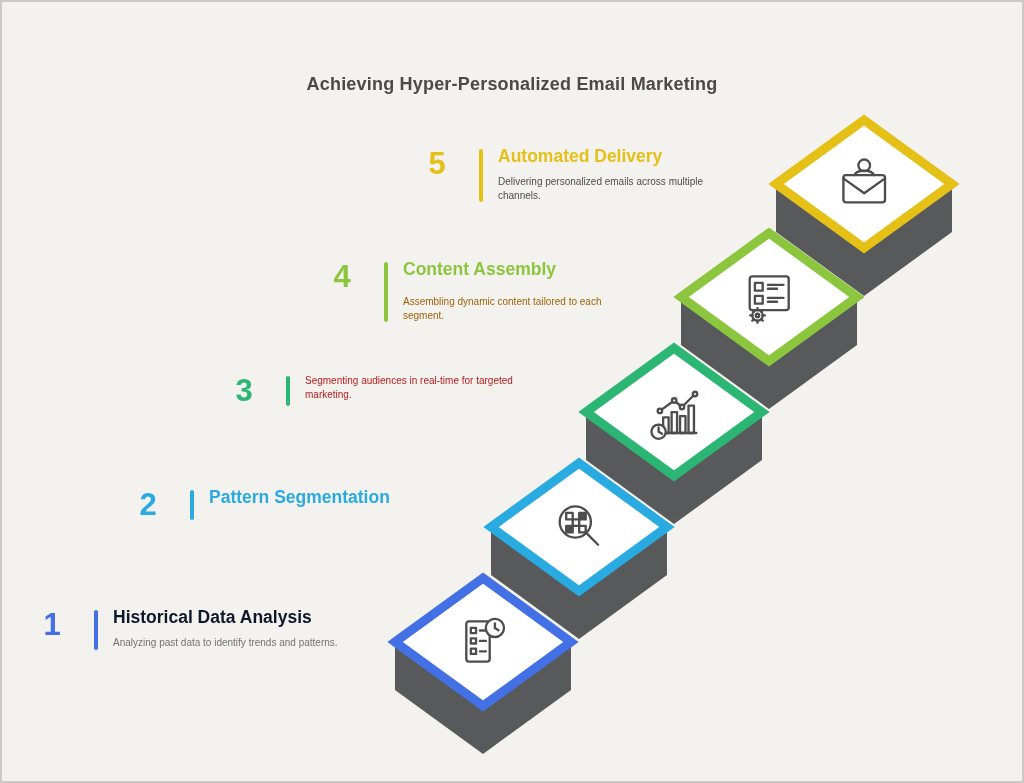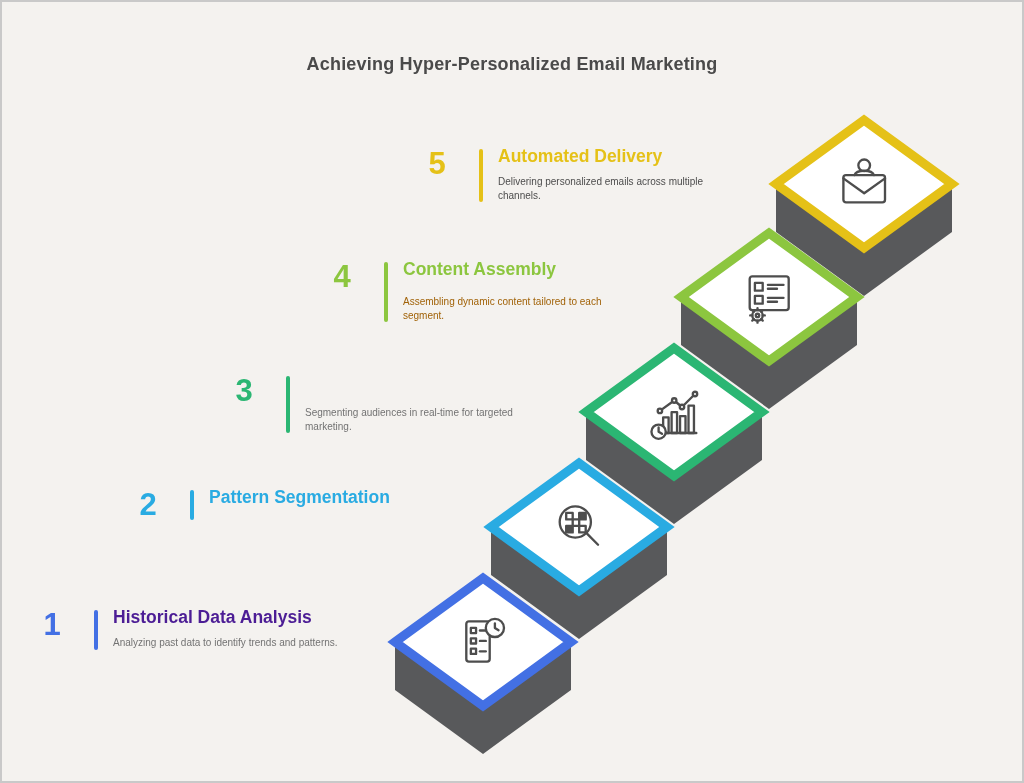--- a/index.html
+++ b/index.html
@@ -6,21 +6,21 @@
   .canvas{
     position:relative;
     width:1024px;height:783px;
     box-sizing:border-box;
     border:2px solid #c9c9c9;
     background:#f4f2ef;
     overflow:hidden;
     font-family:"Liberation Sans", sans-serif;
   }
   .page-title{
-    position:absolute;top:52px;left:0;width:100%;
+    position:absolute;top:72px;left:0;width:100%;
     margin:0;text-align:center;
     font-size:18px;font-weight:600;letter-spacing:.2px;
   }
   .stair-svg{position:absolute;left:0;top:0;z-index:0;}
   .step{position:absolute;display:flex;align-items:stretch;z-index:1;}
   .step .num{
     width:50px;text-align:center;
     font-size:31px;font-weight:700;line-height:1;padding-top:1px;
   }
   .step .bar{width:4px;border-radius:2px;margin:2px 15px 0 17px;}
@@ -105,38 +105,38 @@
       <path d="M21.5,31 H26"></path>
       <circle cx="33" cy="13" r="7" fill="#ffffff"></circle>
       <path d="M33,9.5 V13 L35.8,14.8"></path>
     </g>
   </svg>
 
   <div class="step" id="step-1">
     <div class="num" style="color: rgb(67, 112, 228);">1</div>
     <div class="bar" style="background-color: rgb(67, 112, 228);"></div>
     <div class="content">
-      <h2 class="title" style="color: #4c1d95;">Historical Data Analysis</h2>
+      <h2 class="title" style="color: #0f172a;">Historical Data Analysis</h2>
       <p class="desc" style="color: #737373;">Analyzing past data to identify trends and patterns.</p>
     </div>
   </div>
 
   <div class="step" id="step-2">
     <div class="num" style="color: rgb(41, 171, 226);">2</div>
     <div class="bar" style="background-color: rgb(41, 171, 226);"></div>
     <div class="content">
       <h2 class="title" style="color: rgb(41, 171, 226);">Pattern Segmentation</h2>
     </div>
   </div>
 
   <div class="step" id="step-3">
     <div class="num" style="color: rgb(43, 182, 115);">3</div>
     <div class="bar" style="background-color: rgb(43, 182, 115);"></div>
     <div class="content">
-      <p class="desc" style="color: #737373; margin-top: 32px;">Segmenting audiences in real-time for targeted marketing.</p>
+      <p class="desc" style="color: #b91c1c;">Segmenting audiences in real-time for targeted marketing.</p>
     </div>
   </div>
 
   <div class="step" id="step-4">
     <div class="num" style="color: rgb(140, 198, 63);">4</div>
     <div class="bar" style="background-color: rgb(140, 198, 63);"></div>
     <div class="content">
       <h2 class="title" style="color: rgb(140, 198, 63);">Content Assembly</h2>
       <p class="desc" style="color: #a16207; margin-top: 16px;">Assembling dynamic content tailored to each segment.</p>
     </div>

